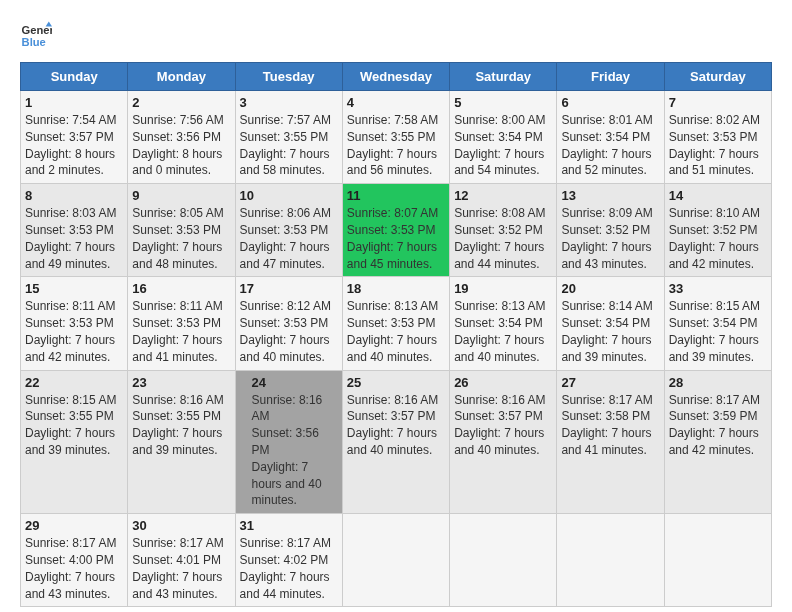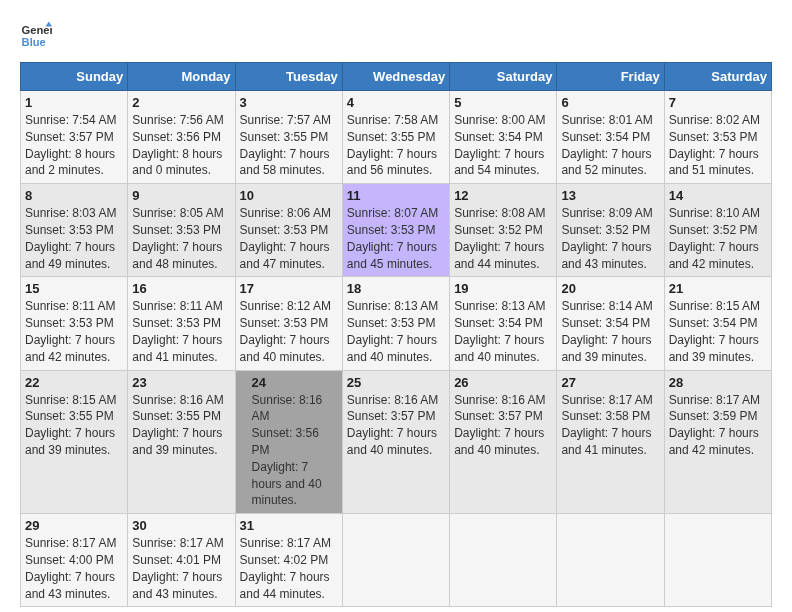--- a/index.html
+++ b/index.html
@@ -39,21 +39,21 @@
       width: 100%;
       border-collapse: collapse;
       font-size: 10px;
     }
     thead tr th {
       background-color: #3a7abf;
       color: #fff;
       padding: 6px 4px;
       font-size: 13px;
       font-weight: bold;
-      text-align: right;
+      text-align: center;
       border: 1px solid #2e6099;
     }
     tbody tr td {
       border: 1px solid #ccc;
       vertical-align: top;
       padding: 4px;
       height: 85px;
       width: calc(100% / 7);
     }
     tbody tr:nth-child(odd) td { background-color: #f5f5f5; }
@@ -177,21 +177,21 @@
         </div>
       </td>
         <td style="background-color: rgb(232, 232, 232);">
         <span class="day-num">10</span>
         <div class="day-info">
           Sunrise: 8:06 AM<br>
           Sunset: 3:53 PM<br>
           Daylight: 7 hours and 47 minutes.
         </div>
       </td>
-        <td style="background-color: #c4b5fd;">
+        <td style="background-color: #22c55e;">
         <span class="day-num">11</span>
         <div class="day-info">
           Sunrise: 8:07 AM<br>
           Sunset: 3:53 PM<br>
           Daylight: 7 hours and 45 minutes.
         </div>
       </td>
         <td style="background-color: rgb(232, 232, 232);">
         <span class="day-num">12</span>
         <div class="day-info">
@@ -260,21 +260,21 @@
       </td>
         <td style="background-color: rgb(245, 245, 245);">
         <span class="day-num">20</span>
         <div class="day-info">
           Sunrise: 8:14 AM<br>
           Sunset: 3:54 PM<br>
           Daylight: 7 hours and 39 minutes.
         </div>
       </td>
         <td style="background-color: rgb(245, 245, 245);">
-        <span class="day-num">21</span>
+        <span class="day-num">33</span>
         <div class="day-info">
           Sunrise: 8:15 AM<br>
           Sunset: 3:54 PM<br>
           Daylight: 7 hours and 39 minutes.
         </div>
       </td>
       </tr>
       <tr>
         <td style="background-color: rgb(232, 232, 232);">
         <span class="day-num">22</span>

